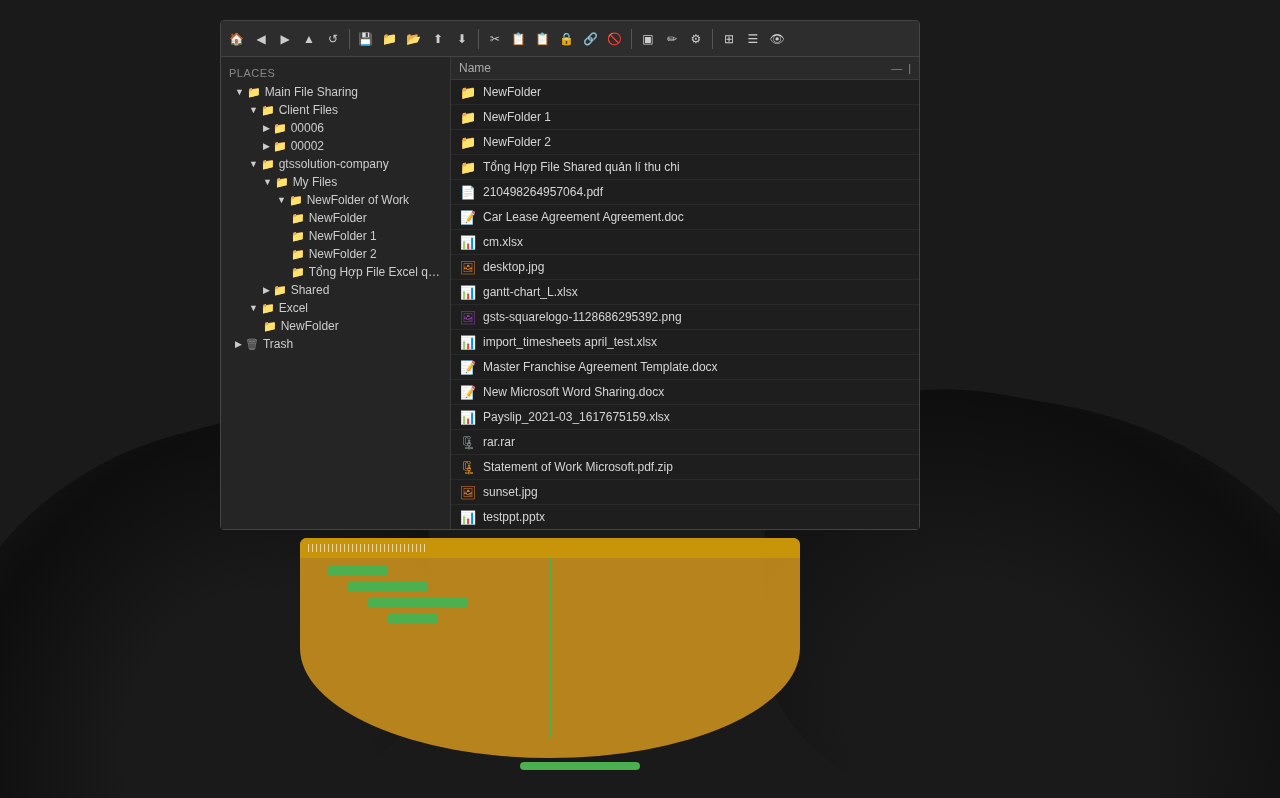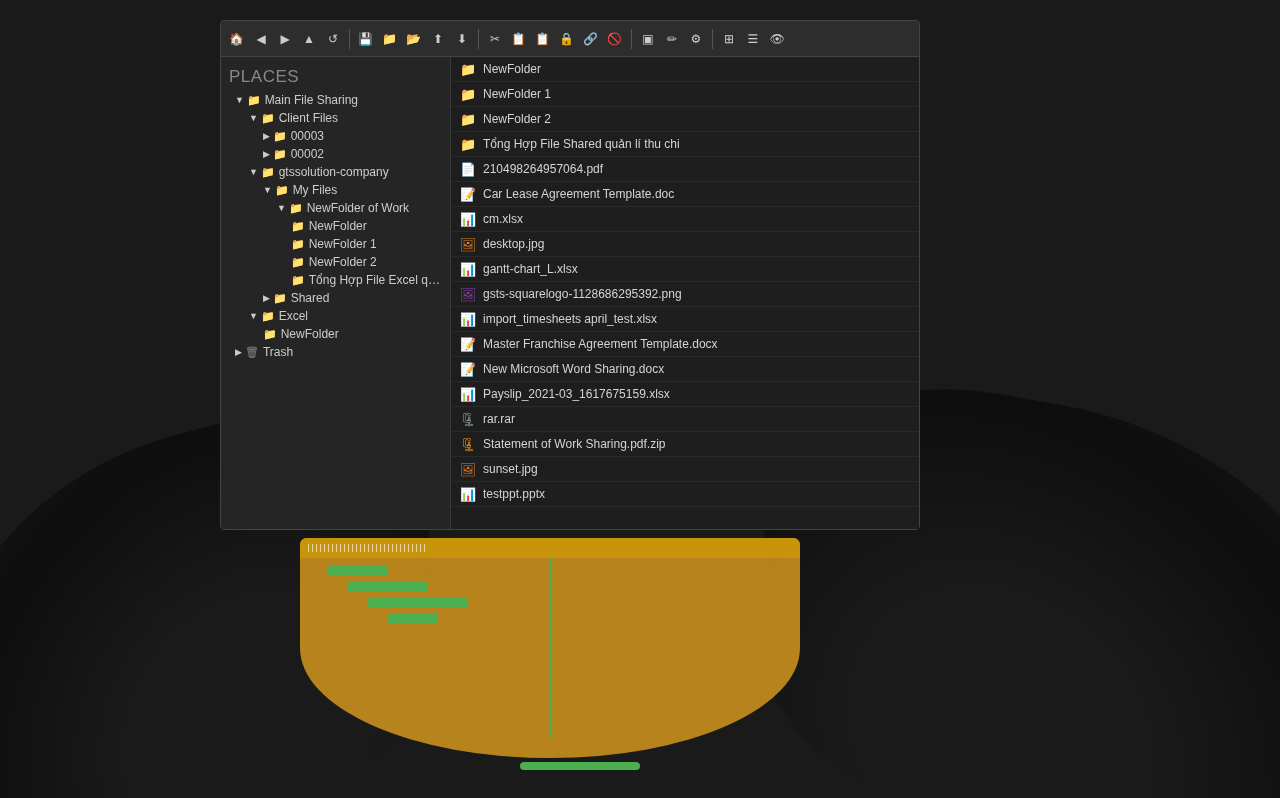--- a/index.html
+++ b/index.html
@@ -145,21 +145,21 @@
     .icon-xlsx { color: #27ae60; }
     .icon-jpg { color: #e67e22; }
     .icon-png { color: #8e44ad; }
     .icon-zip { color: #f39c12; }
     .icon-rar { color: #95a5a6; }
     .icon-pptx { color: #e74c3c; }
 
     
     .places-label {
       padding: 4px 8px;
-      font-size: 17px;
+      font-size: 11px;
       color: #888;
       text-transform: uppercase;
       letter-spacing: 0.5px;
     }
 
     
     .hands-container {
       position: absolute;
       bottom: 0;
       left: 0;
@@ -300,21 +300,21 @@
 
       <div class="sidebar-item indent-2">
         <span class="arrow">▼</span>
         <span class="icon folder-blue">📁</span>
         <span>Client Files</span>
       </div>
 
       <div class="sidebar-item indent-3">
         <span class="arrow">▶</span>
         <span class="icon folder-blue">📁</span>
-        <span>00003</span>
+        <span>00006</span>
       </div>
 
       <div class="sidebar-item indent-3">
         <span class="arrow">▶</span>
         <span class="icon folder-blue">📁</span>
         <span>00002</span>
       </div>
 
       <div class="sidebar-item indent-2">
         <span class="arrow">▼</span>
@@ -369,20 +369,27 @@
       </div>
 
       <div class="sidebar-item indent-1">
         <span class="arrow">▶</span>
         <span class="icon" style="color:#888;">🗑</span>
         <span>Trash</span>
       </div>
     </div>
 
     <div class="file-list">
+      <div class="file-list-header">
+        <span class="col-name">Name</span>
+        <div class="col-actions">
+          <span class="col-action-btn">—</span>
+          <span class="col-action-btn">|</span>
+        </div>
+      </div>
 
       <div id="files-container">
           <div class="file-item">
       <div class="file-icon icon-folder">📁</div>
       <span class="file-name">NewFolder</span>
     </div>
           <div class="file-item">
       <div class="file-icon icon-folder">📁</div>
       <span class="file-name">NewFolder 1</span>
     </div>
@@ -393,21 +400,21 @@
           <div class="file-item">
       <div class="file-icon icon-folder">📁</div>
       <span class="file-name">Tổng Hợp File Shared quản lí thu chi</span>
     </div>
           <div class="file-item">
       <div class="file-icon icon-pdf">📄</div>
       <span class="file-name">210498264957064.pdf</span>
     </div>
           <div class="file-item">
       <div class="file-icon icon-doc">📝</div>
-      <span class="file-name">Car Lease Agreement Template.doc</span>
+      <span class="file-name">Car Lease Agreement Agreement.doc</span>
     </div>
           <div class="file-item">
       <div class="file-icon icon-xlsx">📊</div>
       <span class="file-name">cm.xlsx</span>
     </div>
           <div class="file-item">
       <div class="file-icon icon-jpg">🖼</div>
       <span class="file-name">desktop.jpg</span>
     </div>
           <div class="file-item">
@@ -433,21 +440,21 @@
           <div class="file-item">
       <div class="file-icon icon-xlsx">📊</div>
       <span class="file-name">Payslip_2021-03_1617675159.xlsx</span>
     </div>
           <div class="file-item">
       <div class="file-icon icon-rar">🗜</div>
       <span class="file-name">rar.rar</span>
     </div>
           <div class="file-item">
       <div class="file-icon icon-zip">🗜</div>
-      <span class="file-name">Statement of Work Sharing.pdf.zip</span>
+      <span class="file-name">Statement of Work Microsoft.pdf.zip</span>
     </div>
           <div class="file-item">
       <div class="file-icon icon-jpg">🖼</div>
       <span class="file-name">sunset.jpg</span>
     </div>
           <div class="file-item">
       <div class="file-icon icon-pptx">📊</div>
       <span class="file-name">testppt.pptx</span>
     </div>
         </div>

